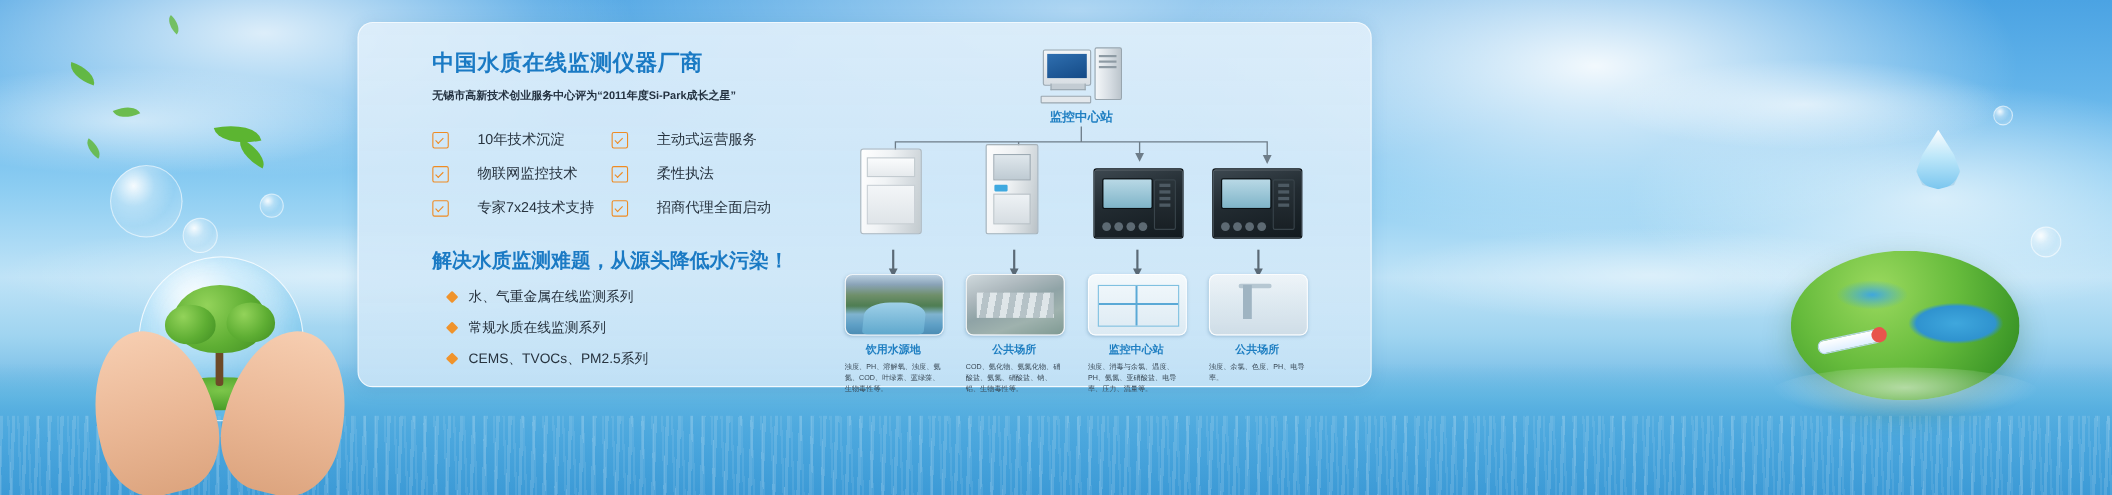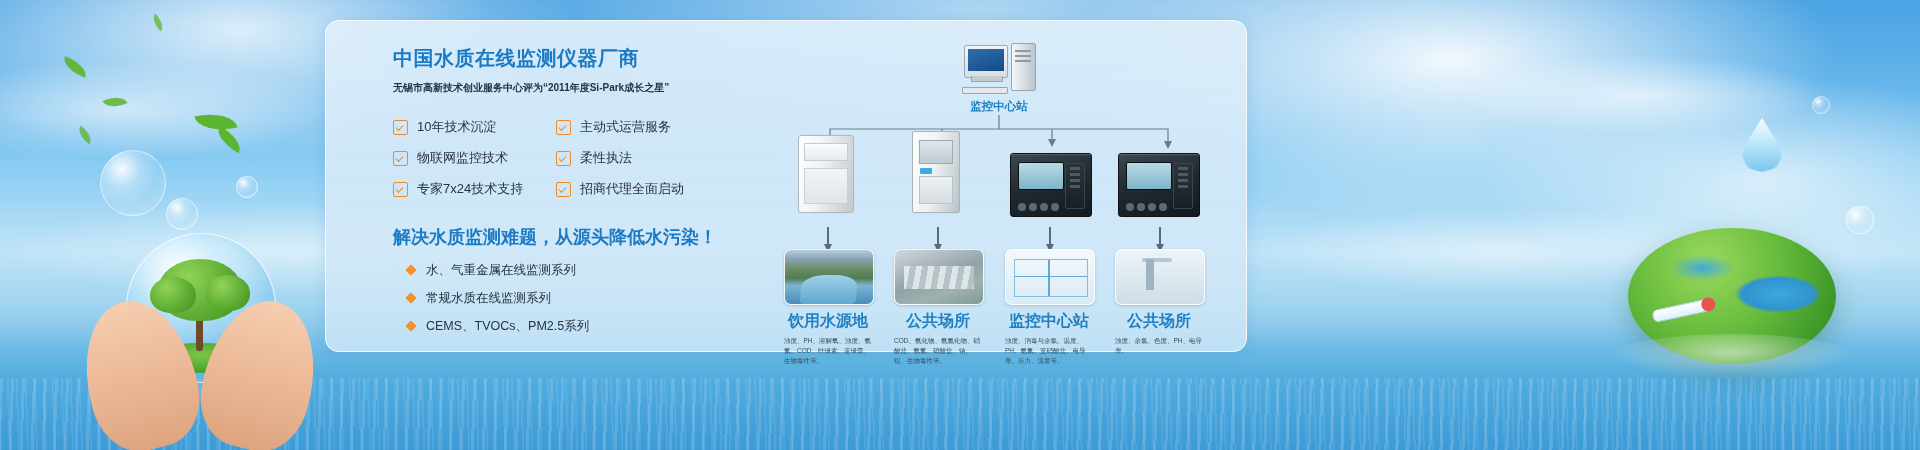--- a/index.html
+++ b/index.html
@@ -116,21 +116,21 @@
 
   .left-col{position:absolute;left:67px;top:25px;width:350px;}
   h1.headline{
     margin:0;font-size:20px;font-weight:700;color:#1a7ac4;letter-spacing:.5px;line-height:1.2;
   }
   .sub{
     margin:11px 0 0 0;font-size:10px;color:#243241;font-weight:700;line-height:1.3;white-space:nowrap;
   }
 
   .checks{margin-top:24px;display:grid;grid-template-columns:163px 163px;row-gap:13px;column-gap:0;}
-  .chk{display:flex;align-items:center;gap:9px;}
+  .chk{display:flex;align-items:center;gap:26px;}
   .chk .box{
     width:13px;height:13px;flex:0 0 13px;border:1.5px solid #ef8b22;border-radius:2px;
     position:relative;background:transparent;
   }
   .chk .box:before{
     content:"";position:absolute;left:2px;top:4.2px;width:6px;height:3px;
     border-left:1.6px solid #ef8b22;border-bottom:1.6px solid #ef8b22;
     transform:rotate(-45deg);
   }
   .chk .t{font-size:13px;color:#27333f;white-space:nowrap;}
@@ -139,21 +139,21 @@
     margin:29px 0 0 0;font-size:18px;font-weight:700;color:#1a7ac4;line-height:1.2;white-space:nowrap;
   }
   .bullets{margin:13px 0 0 14px;padding:0;list-style:none;}
   .bullets li{display:flex;align-items:center;gap:11px;margin-bottom:11px;}
   .bullets .dia{
     width:8px;height:8px;flex:0 0 8px;background:#f0932b;transform:rotate(45deg);border-radius:1px;
   }
   .bullets .t{font-size:12.5px;color:#27333f;white-space:nowrap;}
 
   
-  .diagram{position:absolute;left:448px;top:16px;width:450px;height:300px;}
+  .diagram{position:absolute;left:432px;top:16px;width:450px;height:300px;}
 
   .server{position:absolute;left:190px;top:6px;width:72px;height:48px;}
   .mon{
     position:absolute;left:0;top:2px;width:42px;height:31px;
     background:linear-gradient(180deg,#f2f5f7,#d8dee3);border:1px solid #9aa7b0;border-radius:2px;
   }
   .mon i{position:absolute;left:3px;top:3px;right:3px;bottom:6px;display:block;background:linear-gradient(160deg,#2f6fb0,#144a86);}
   .mon:after{content:"";position:absolute;left:6px;bottom:-5px;width:30px;height:5px;background:#c3ccd3;border:1px solid #9aa7b0;border-top:none;}
   .tower{
     position:absolute;right:0;top:0;width:23px;height:46px;
@@ -233,21 +233,21 @@
     content:"";position:absolute;left:9%;top:16%;width:82%;height:68%;
     background:
       linear-gradient(90deg,transparent 46%,#5aa9d6 46%,#5aa9d6 49%,transparent 49%),
       linear-gradient(180deg,transparent 44%,#5aa9d6 44%,#5aa9d6 47%,transparent 47%);
     border:1px solid #7fc0e0;
   }
   .th-tap{background:linear-gradient(180deg,#eef4f8 0%,#dfeaf1 42%,#cfdde7 100%);}
   .th-tap:after{content:"";position:absolute;left:34%;top:16%;width:9%;height:58%;background:#9fb4c2;}
   .th-tap:before{content:"";position:absolute;left:30%;top:14%;width:34%;height:9%;background:#b6c7d2;border-radius:2px;}
 
-  .card-title{margin-top:6px;text-align:center;font-size:16px;font-weight:700;color:#1f7fc2;}
+  .card-title{margin-top:6px;text-align:center;font-size:10px;font-weight:700;color:#1f7fc2;}
   .card-desc{margin-top:4px;font-size:6.5px;line-height:1.5;color:#3a4a57;text-align:left;}
 </style>
 </head>
 <body>
 
 <div id="stage">
 
   <div class="sky"></div>
   <div class="cloudband"></div>
   <div class="water"></div>

